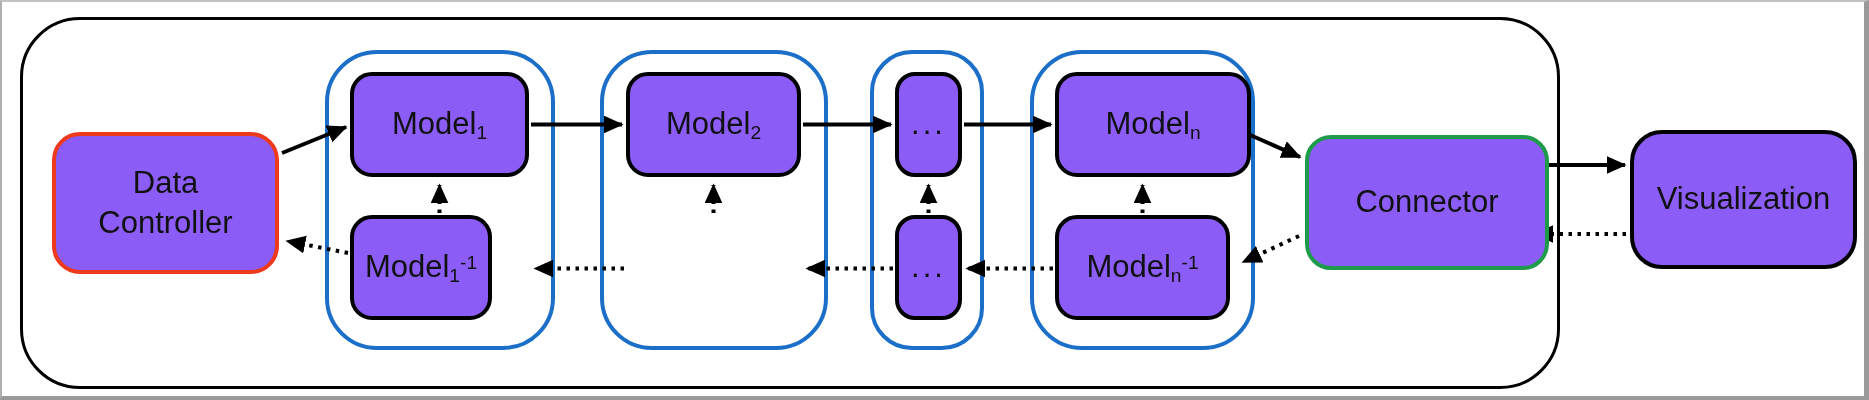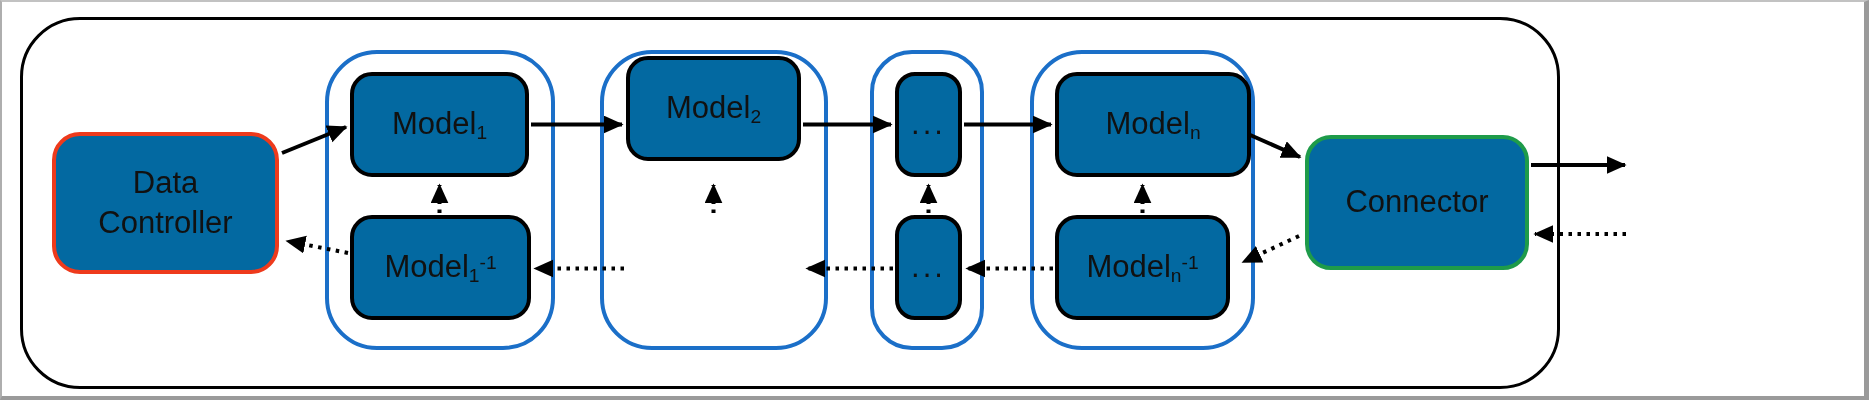--- a/index.html
+++ b/index.html
@@ -7,21 +7,21 @@
     position:relative;width:1869px;height:400px;box-sizing:border-box;
     border-top:2px solid #c2c2c2;border-left:2px solid #aeaeae;
     border-right:5px solid #9a9a9a;border-bottom:4px solid #9a9a9a;
     background:#ffffff;overflow:hidden;
     font-family:"Liberation Sans","DejaVu Sans",sans-serif;color:#111;
   }
   .abs{position:absolute;box-sizing:border-box;}
   .boundary{border:3px solid #000;border-radius:60px;background:transparent;}
   .group{border:4px solid #1b6fc8;background:transparent;}
   .node{
-    background:#0369a1;border:4px solid #000;border-radius:22px;
+    background:#8b5cf6;border:4px solid #000;border-radius:22px;
     display:flex;align-items:center;justify-content:center;
     text-align:center;font-size:31px;line-height:1.3;
   }
   .node-red{border-color:#ee3a1c;border-radius:28px;}
   .node-green{border-color:#1e9b4a;border-radius:26px;}
   .node-viz{border-radius:32px;}
   .dc-label{max-width:160px;display:inline-block;}
   .dots{letter-spacing:3px;}
   sub{font-size:0.62em;line-height:0;vertical-align:-0.28em;}
   sup{font-size:0.62em;line-height:0;vertical-align:0.42em;}
@@ -68,40 +68,43 @@
     <line class="dotted" x1="1140.5" y1="211" x2="1140.5" y2="183" marker-end="url(#ah)"></line>
   </svg>
 
   <div class="abs node node-red" style="left:50px;top:130px;width:227px;height:142px;">
     <span class="dc-label">Data Controller</span>
   </div>
 
   <div class="abs node" style="left:348px;top:70px;width:179px;height:105px;">
     <span><span>Model</span><sub>1</sub><sup></sup></span>
   </div>
-  <div class="abs node" style="left:348px;top:213px;width:181px;height:105px;">
+  <div class="abs node" style="left:348px;top:213px;width:142px;height:105px;">
     <span><span>Model</span><sub>1</sub><sup>-1</sup></span>
   </div>
 
-  <div class="abs node" style="left:624px;top:54px;width:175px;height:105px;">
+  <div class="abs node" style="left:624px;top:70px;width:175px;height:105px;">
     <span><span>Model</span><sub>2</sub><sup></sup></span>
   </div>
 
   <div class="abs node" style="left:893px;top:70px;width:67px;height:105px;border-radius:20px;">
     <span class="dots">...</span>
   </div>
   <div class="abs node" style="left:893px;top:213px;width:67px;height:105px;border-radius:20px;">
     <span class="dots">...</span>
   </div>
 
   <div class="abs node" style="left:1053px;top:70px;width:196px;height:105px;">
     <span><span>Model</span><sub>n</sub><sup></sup></span>
   </div>
   <div class="abs node" style="left:1053px;top:213px;width:175px;height:105px;">
     <span><span>Model</span><sub>n</sub><sup>-1</sup></span>
   </div>
 
-  <div class="abs node node-green" style="left:1303px;top:133px;width:224px;height:135px;">
+  <div class="abs node node-green" style="left:1303px;top:133px;width:244px;height:135px;">
     <span>Connector</span>
   </div>
 
+  <div class="abs node node-viz" style="left:1628px;top:128px;width:227px;height:139px;">
+    <span>Visualization</span>
+  </div>
 
 </div>
 
 </body></html>

